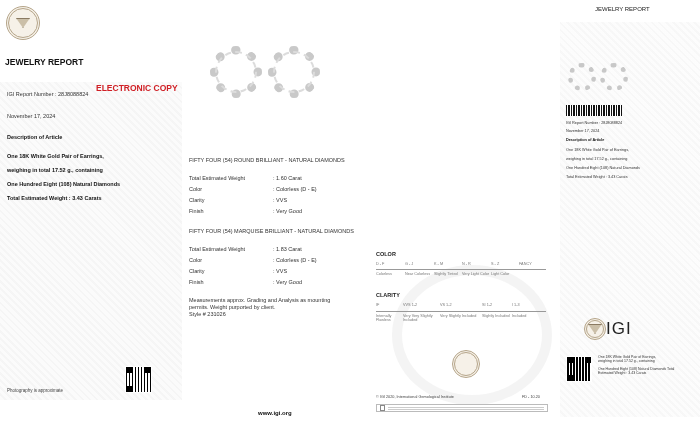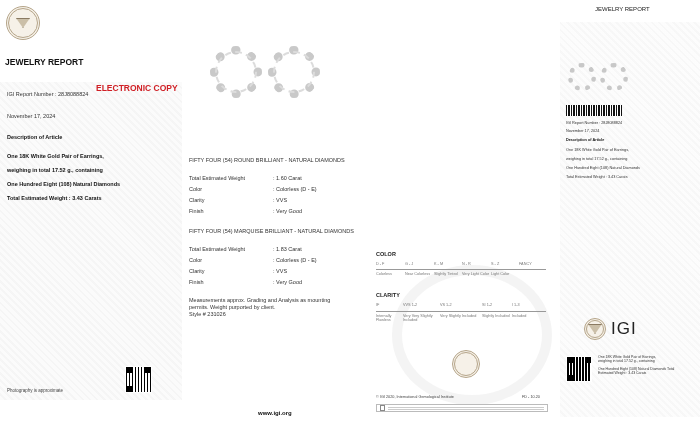--- a/index.html
+++ b/index.html
@@ -66,21 +66,21 @@
   .r-title { position: absolute; left: 595px; top: 6px; font-size: 6px; color: #222; }
   .r-ear { position: absolute; border-radius: 50%; border: 5px dotted #c8c8c8; }
   .r-ear1 { left: 568px; top: 63px; width: 28px; height: 28px; }
   .r-ear2 { left: 600px; top: 63px; width: 28px; height: 28px; }
   .barcode { position: absolute; left: 566px; top: 105px; width: 56px; height: 11px;
              background: repeating-linear-gradient(90deg, #111 0 1px, #fff 1px 2px, #111 2px 4px, #fff 4px 5px); }
   .r-text { position: absolute; left: 566px; font-size: 3.8px; color: #333; }
   .r-text.b { font-weight: bold; color: #111; }
   .igi-logo { position: absolute; left: 584px; top: 318px; display: flex; align-items: center; }
   .igi-logo .seal { width: 22px; height: 22px; }
-  .igi-logo .txt { margin-left: 5px; font-size: 17px; color: #222; letter-spacing: 1px; }
+  .igi-logo .txt { font-size: 17px; color: #222; letter-spacing: 1px; }
   .qr-right { left: 566px; top: 356px; width: 26px; height: 26px; }
   .r-small { position: absolute; left: 598px; font-size: 3.5px; color: #333; line-height: 4.3px; width: 98px; }
 </style>
 </head>
 <body>
 
 <div class="panel-left">
   <div class="bgpattern"></div>
 </div>
 

